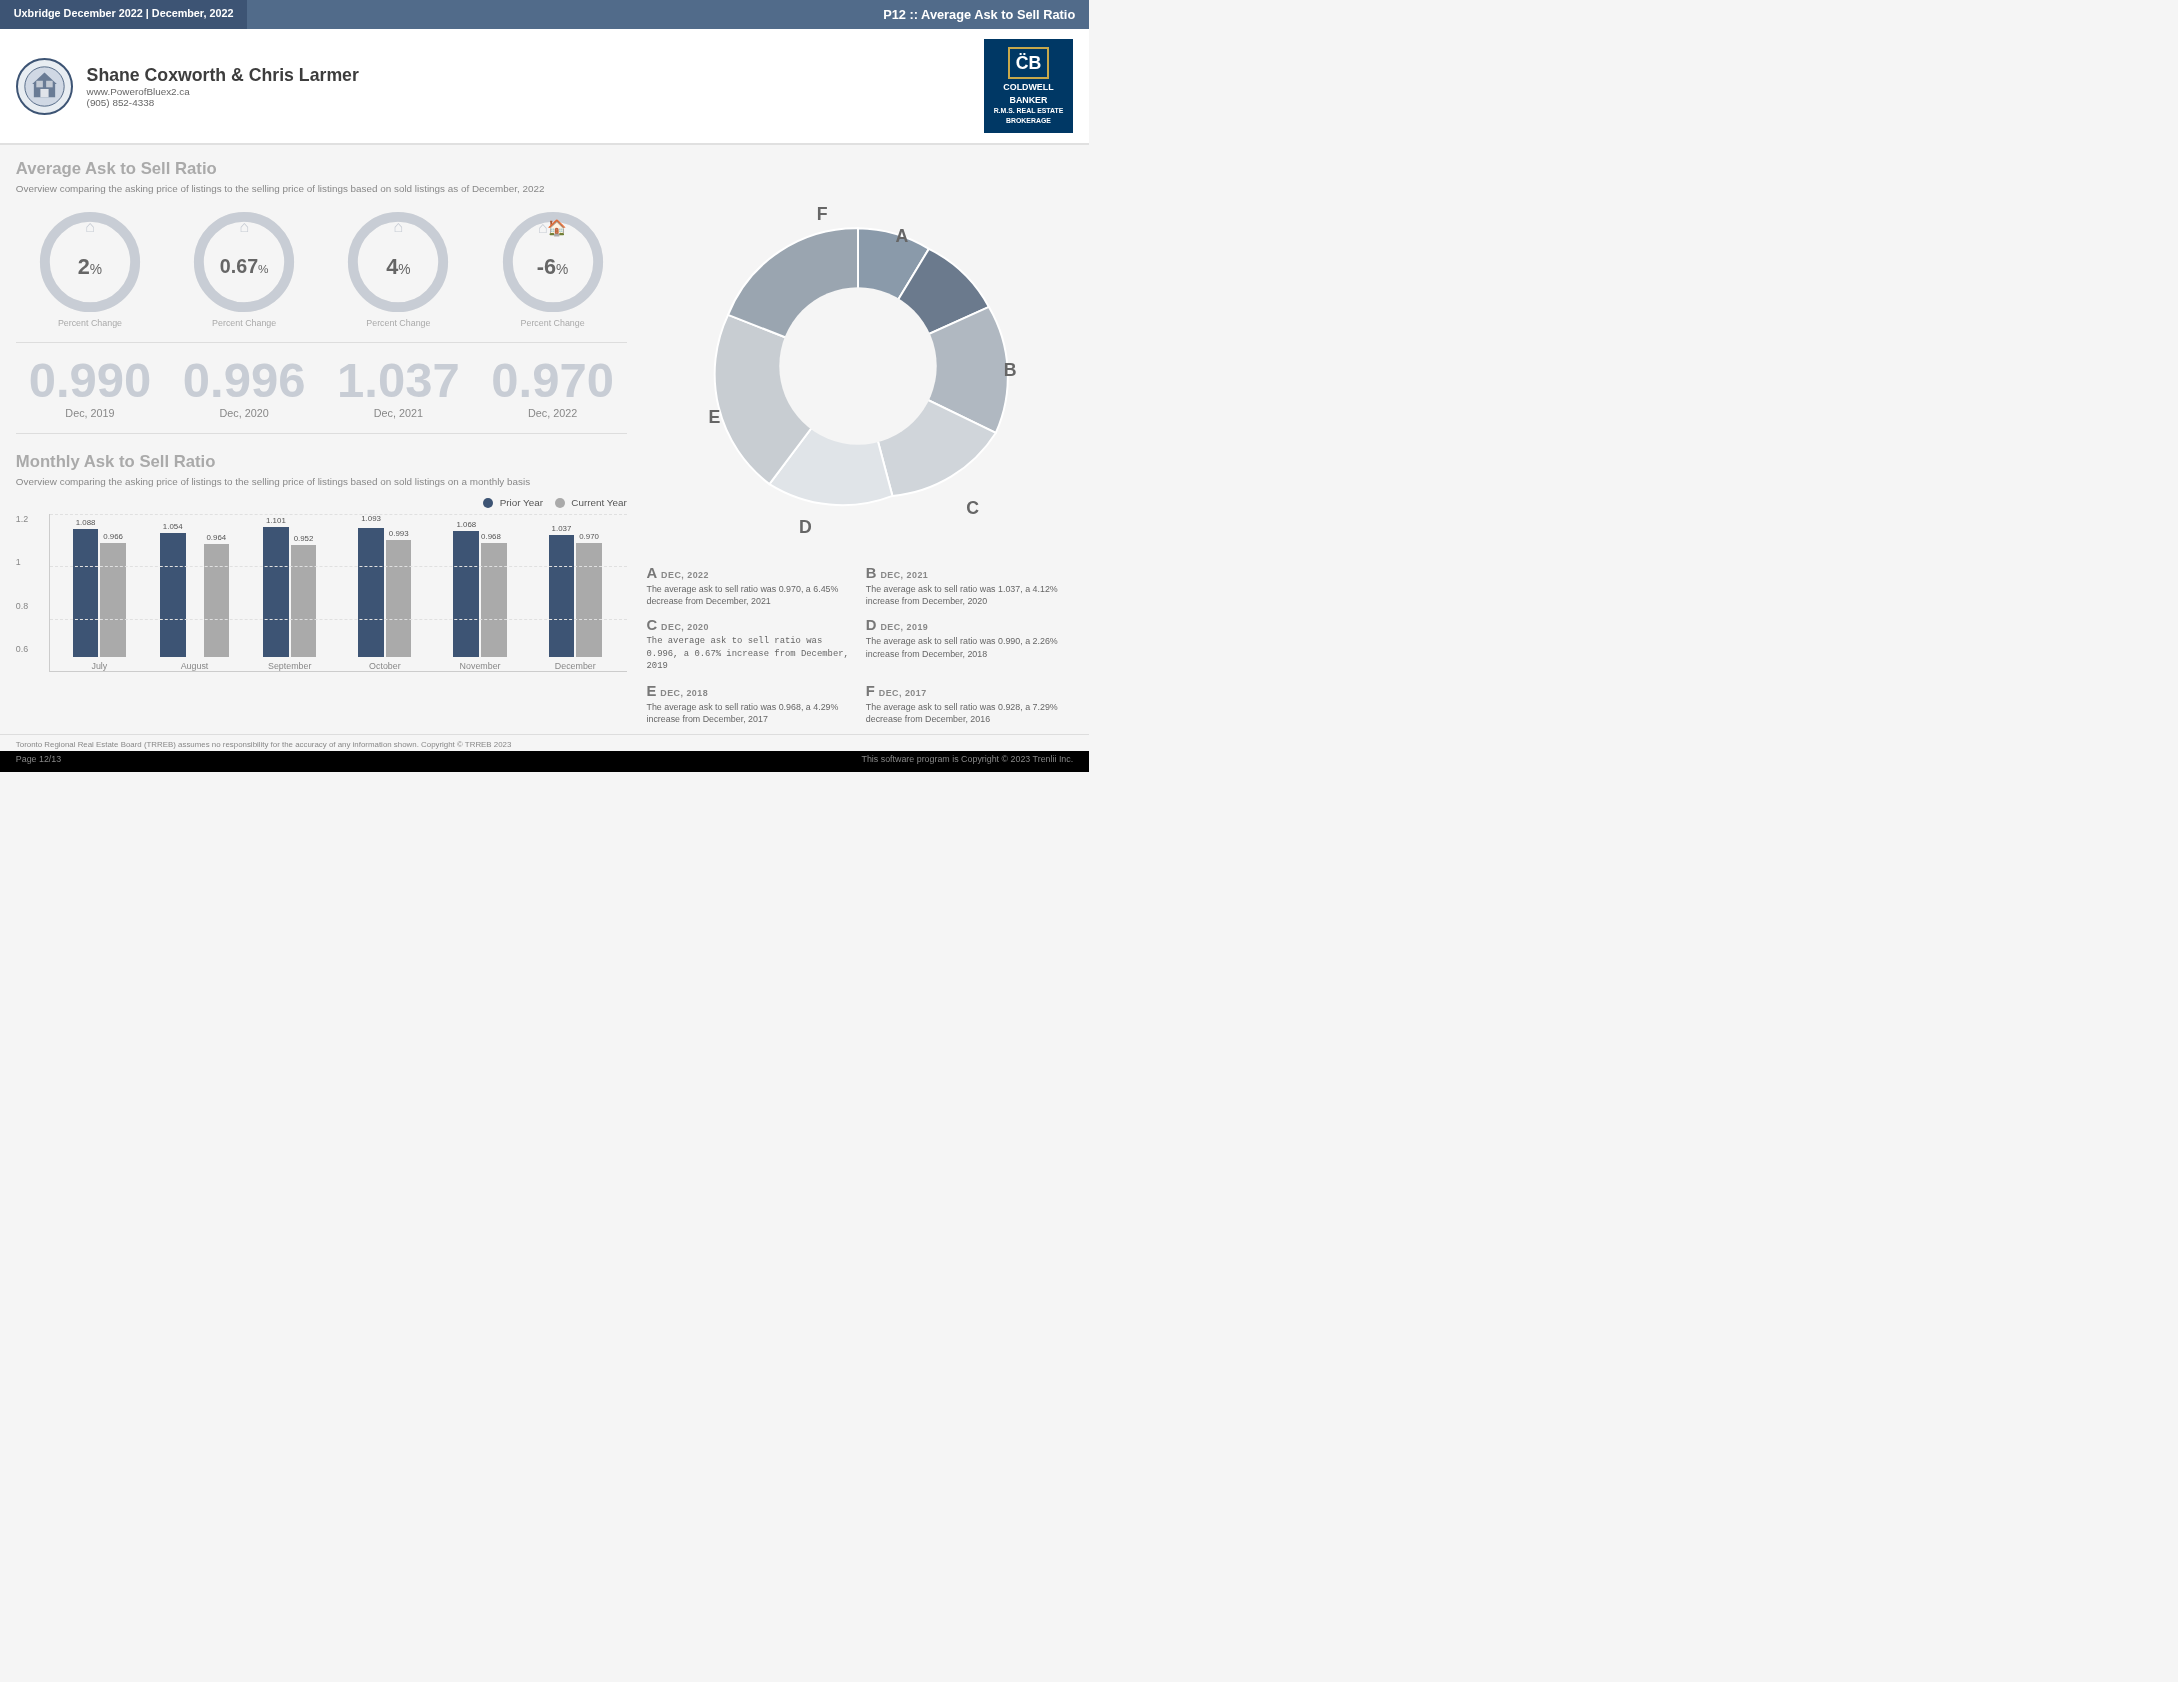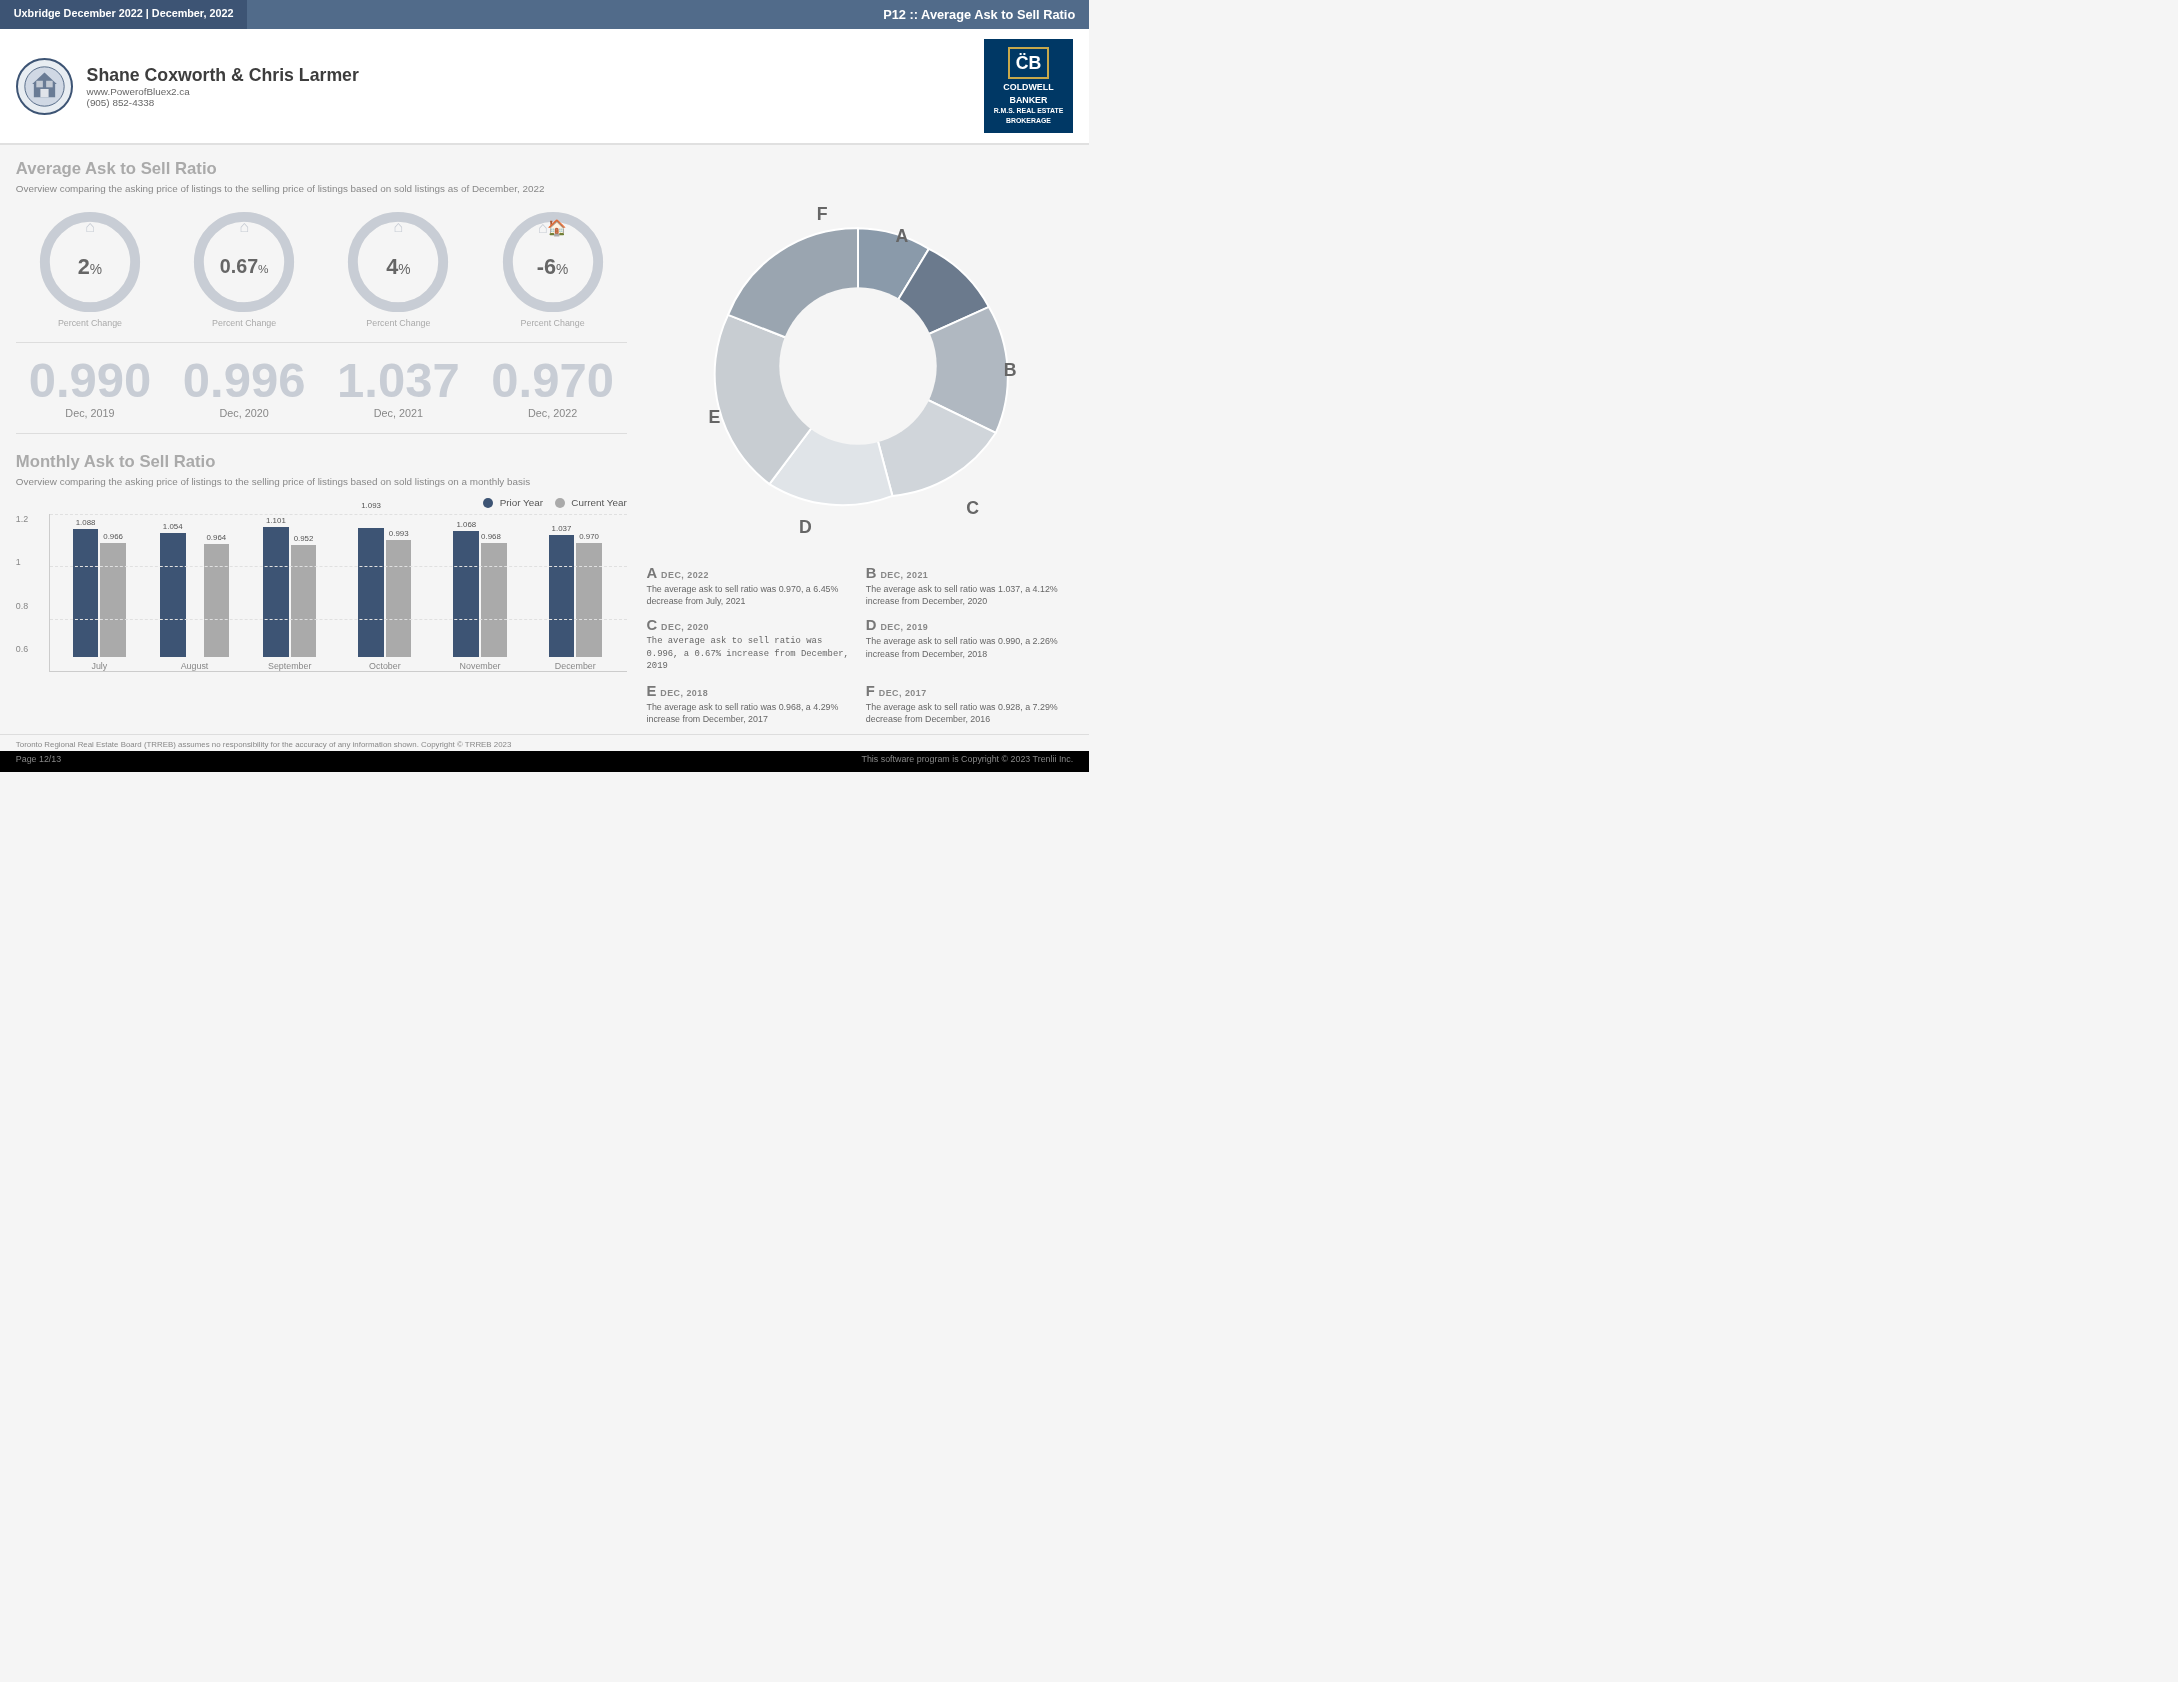--- a/index.html
+++ b/index.html
@@ -192,21 +192,21 @@
               <span style="font-size:7.9px; color:#555; margin-bottom:2px;">0.952</span>
               <div style="width:25.6px; height:112px; background:#aaa;"></div>
             </div>
           </div>
           <div style="font-size:8.9px; color:#888; margin-top:3.9px;">September</div>
         </div>
 
         <div style="display:flex; flex-direction:column; align-items:center; flex:1;">
           <div style="display:flex; align-items:flex-end; gap:2px;">
             <div style="display:flex; flex-direction:column; align-items:center;">
-              <span style="font-size:7.9px; color:#555; margin-bottom:18px;text-align:right;">1.093</span>
+              <span style="font-size:7.9px; color:#555; margin-bottom:5px;text-align:right;">1.093</span>
               <div style="width:25.6px; height:129px; background:#3d5474;"></div>
             </div>
             <div style="display:flex; flex-direction:column; align-items:center;">
               <span style="font-size:7.9px; color:#555; margin-bottom:2px;">0.993</span>
               <div style="width:25.6px; height:117px; background:#aaa;"></div>
             </div>
           </div>
           <div style="font-size:8.9px; color:#888; margin-top:3.9px;">October</div>
         </div>
 
@@ -272,21 +272,21 @@
       </svg>
     </div>
 
     <div style="display:grid; grid-template-columns:1fr 1fr; gap:9.9px 15.8px; margin-top:3.9px; padding: 0 3.9px;">
 
       <div>
         <div style="display:flex; align-items:baseline; gap:3.9px;">
           <span style="font-size:14.8px; font-weight:bold; color:#777;">A</span>
           <span style="font-size:8.9px; font-weight:bold; color:#888; letter-spacing:0.5px;">DEC, 2022</span>
         </div>
-        <div style="font-size:8.9px; color:#666; line-height:1.4; margin-top:2px;">The average ask to sell ratio was 0.970, a 6.45% decrease from July, 2021</div>
+        <div style="font-size:8.9px; color:#666; line-height:1.4; margin-top:2px;">The average ask to sell ratio was 0.970, a 6.45% decrease from December, 2021</div>
       </div>
 
       <div>
         <div style="display:flex; align-items:baseline; gap:3.9px;">
           <span style="font-size:14.8px; font-weight:bold; color:#777;">B</span>
           <span style="font-size:8.9px; font-weight:bold; color:#888; letter-spacing:0.5px;">DEC, 2021</span>
         </div>
         <div style="font-size:8.9px; color:#666; line-height:1.4; margin-top:2px;">The average ask to sell ratio was 1.037, a 4.12% increase from December, 2020</div>
       </div>
 

